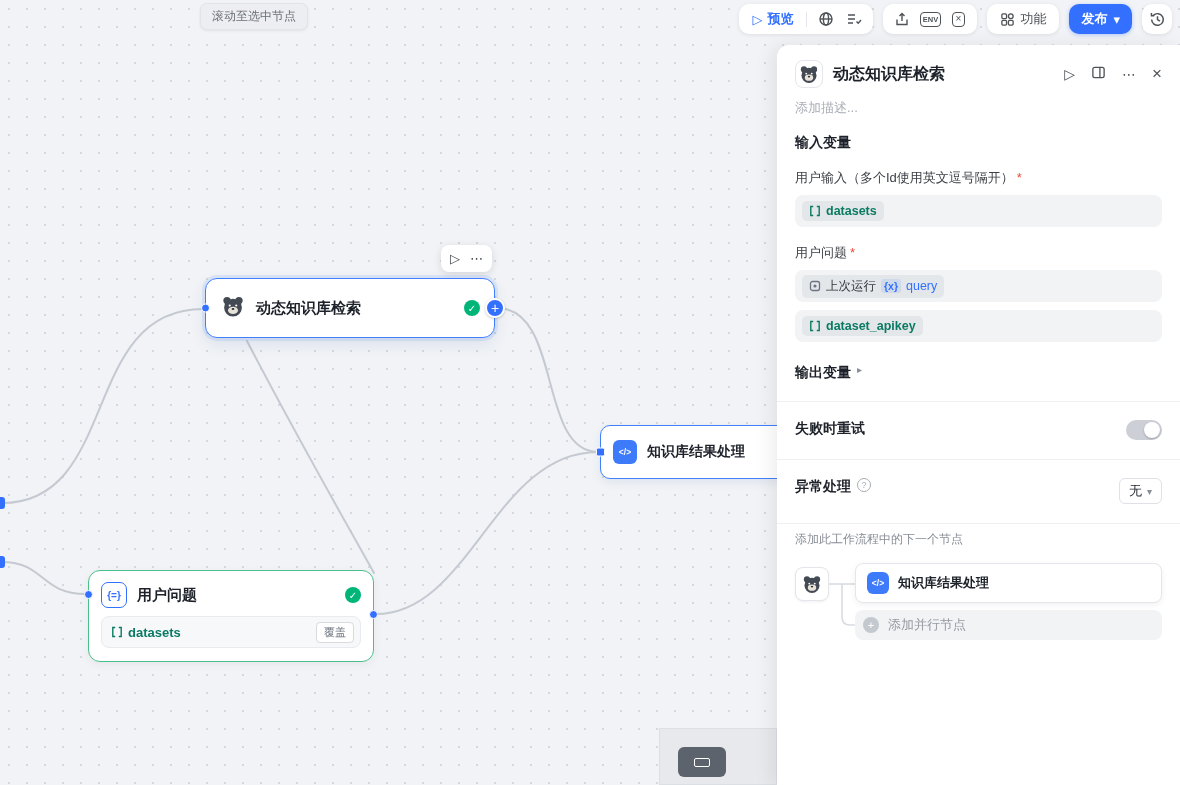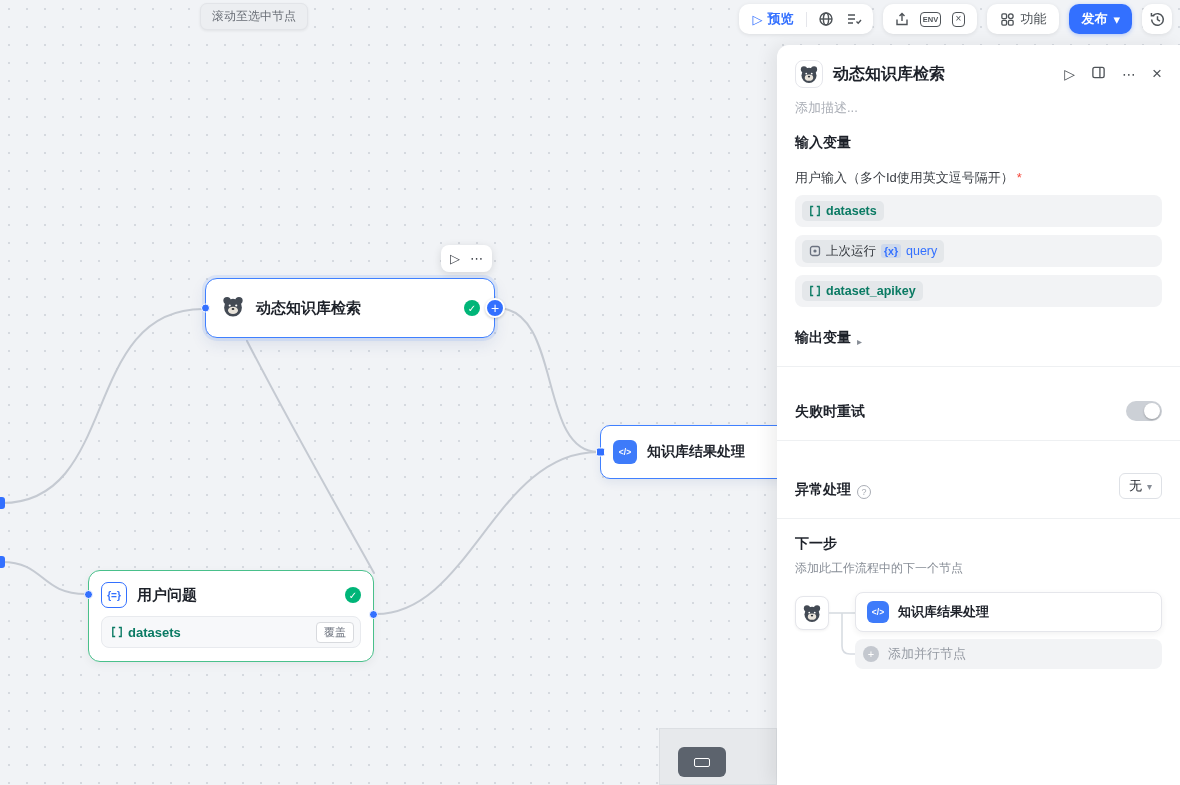--- a/index.html
+++ b/index.html
@@ -92,21 +92,21 @@
   .req { color:#f5483b; margin-left:3px; }
   .input-box { margin-top:8px; background:#f2f3f5; border-radius:8px; height:32px; display:flex;
     align-items:center; gap:6px; padding:0 7px; cursor:text; }
   .pill { display:flex; align-items:center; gap:5px; background:#e4e7ea; border-radius:5px; padding:3px 7px;
     font-size:12.5px; }
   .pill.teal { color:#0a7a63; font-weight:600; }
   .pill .src { color:#33373d; }
   .varx { color:#3370ff; background:rgba(51,112,255,.12); border-radius:3px; font-size:10.5px; font-weight:700;
     padding:1px 3px; }
   .varname { color:#3370ff; font-weight:400; }
-  .row-flex { display:flex; align-items:flex-end; }
+  .row-flex { display:flex; align-items:flex-start; }
   .caret { color:#878d96; font-size:10px; margin-left:6px; }
   .divider { height:1px; background:#eef0f2; margin:19px -18px 0; }
   .toggle { width:36px; height:20px; border-radius:10px; background:#ccd0d6; position:relative; margin-left:auto; cursor:pointer; flex:none; }
   .toggle-knob { position:absolute; right:2px; top:2px; width:16px; height:16px; border-radius:50%; background:#fff;
     box-shadow:0 1px 2px rgba(0,0,0,.25); }
   .info-badge { width:14px; height:14px; border:1.2px solid #a9adb5; border-radius:50%; color:#a9adb5; font-size:9px;
     display:grid; place-items:center; margin-left:6px; }
   .select-box { margin-left:auto; border:1px solid #dee1e6; border-radius:6px; background:#fff; padding:3px 9px;
     display:flex; align-items:center; gap:5px; font-size:13px; cursor:pointer; }
   .next-desc { margin-top:7px; font-size:12px; color:#878d96; }
@@ -300,20 +300,23 @@
     </div>
     <div class="input-box">
       <span class="pill teal">
         <svg width="12" height="12" viewBox="0 0 12 12">
             <path d="M4.2 1.5 H1.8 V10.5 H4.2 M7.8 1.5 H10.2 V10.5 H7.8" fill="none" stroke="#0a7a63" stroke-width="1.4"></path>
           </svg>
         <span>datasets</span>
       </span>
     </div>
 
+    <div class="field-label">
+      <span>用户问题</span><span class="req">*</span>
+    </div>
     <div class="input-box">
       <span class="pill">
         <svg width="12" height="12" viewBox="0 0 12 12">
             <rect x="1.5" y="1.5" width="9" height="9" rx="2" fill="none" stroke="#6b7280" stroke-width="1.3"></rect>
             <circle cx="6" cy="6" r="1.6" fill="#6b7280"></circle>
           </svg>
         <span class="src">上次运行</span>
         <span class="varx">{x}</span>
         <span class="varname">query</span>
       </span>
@@ -328,41 +331,40 @@
       </span>
     </div>
 
     <div class="row-flex" style="margin-top:22px">
       <span class="section-title">输出变量</span>
       <span class="caret">▸</span>
     </div>
 
     <div class="divider"></div>
 
-    <div class="row-flex" style="margin-top:34px">
+    <div class="row-flex" style="margin-top:18px">
       <span class="section-title">失败时重试</span>
       <span class="toggle">
           <span class="toggle-knob"></span>
         </span>
     </div>
 
     <div class="divider"></div>
 
-    <div class="row-flex" style="margin-top:32px">
+    <div class="row-flex" style="margin-top:18px">
       <span class="section-title">异常处理</span>
       <span class="info-badge">?</span>
       <span class="select-box">
         <span>无</span>
         <span style="color:#878d96; font-size:10px">▾</span>
       </span>
     </div>
 
     <div class="divider"></div>
 
-    <div class="section-title" style="margin-top:16px">下一步</div>
     <div class="next-desc">添加此工作流程中的下一个节点</div>
 
     <div class="next-diagram">
       <span class="next-bear">
         <svg width="22" height="22" viewBox="0 0 24 24">
             <circle cx="6.5" cy="7" r="3.4" fill="#434a54"></circle>
             <circle cx="17.5" cy="7" r="3.4" fill="#434a54"></circle>
             <circle cx="12" cy="13.5" r="8.2" fill="#434a54"></circle>
             <ellipse cx="12" cy="16" rx="4.6" ry="3.4" fill="#e8e3da"></ellipse>
             <circle cx="9" cy="11.5" r="1" fill="#fff"></circle>

